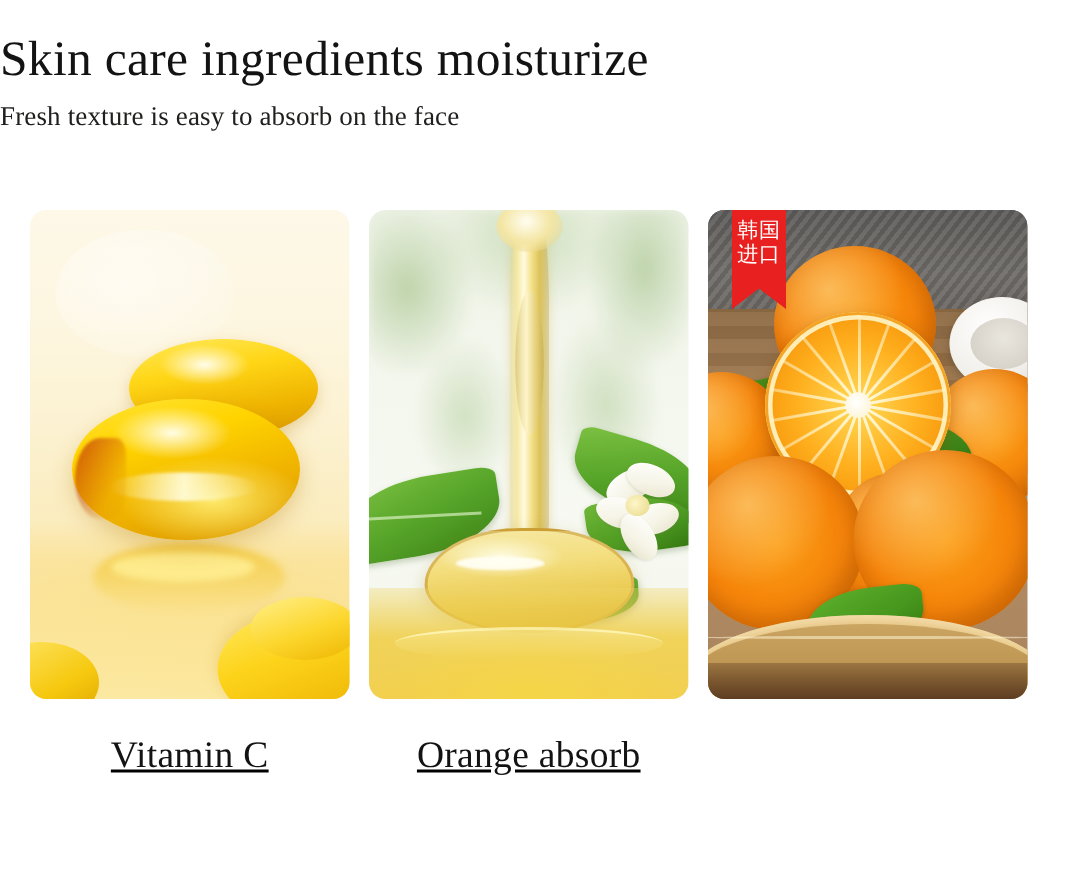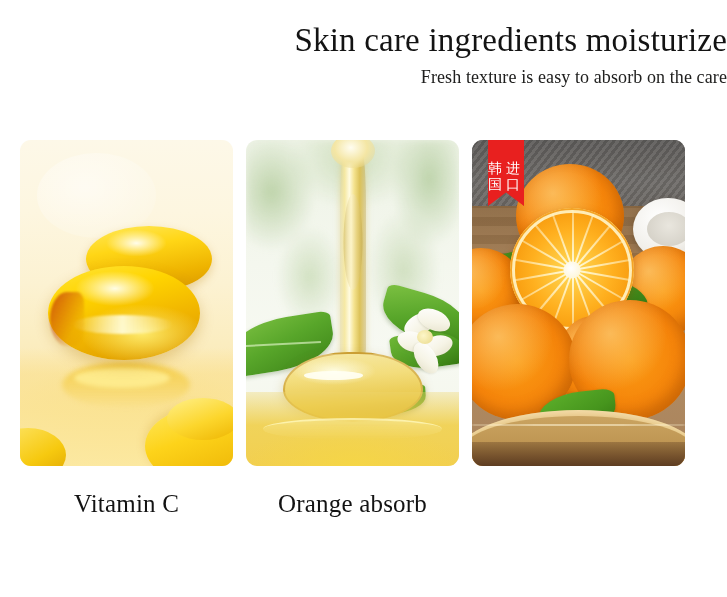--- a/index.html
+++ b/index.html
@@ -10,23 +10,22 @@
   body {
     width: 727px;
     height: 597px;
     overflow: hidden;
     font-family: "Liberation Serif", "DejaVu Serif", serif;
     position: relative;
   }
 
   
   .header {
-    text-align: right;
+    text-align: left;
     padding-top: 22px;
-    margin-left: 39px;
   }
   .title {
     font-family: "Liberation Serif", "DejaVu Serif", serif;
     font-size: 33px;
     font-weight: 400;
     color: #131313;
     letter-spacing: 0.2px;
     line-height: 1.1;
     margin: 0;
   }
@@ -532,21 +531,21 @@
   .badge {
     position: absolute;
     left: 16px;
     top: -2px;
     width: 36px;
     height: 68px;
     background: #e8201f;
     clip-path: polygon(0 0, 100% 0, 100% 100%, 50% 80%, 0 100%);
     z-index: 5;
     display: flex;
-    flex-direction: row;
+    flex-direction: column;
     align-items: center;
     padding-top: 8px;
     box-sizing: border-box;
     box-shadow: 0 1px 3px rgba(0,0,0,0.3);
   }
   .badge span {
     display: block;
     font-family: "DejaVu Sans", sans-serif;
     font-size: 14px;
     line-height: 16px;
@@ -556,38 +555,39 @@
 
   
   .caption-row {
     position: absolute;
     top: 482px;
     left: 20px;
     width: 656px;
     height: 44px;
     display: flex;
     gap: 13px;
+    text-decoration: underline;
   }
   .caption {
     width: 213px;
     flex: none;
     text-align: center;
     font-family: "Liberation Serif", "DejaVu Serif", serif;
     font-size: 25px;
     color: #131313;
     line-height: 44px;
     letter-spacing: 0.2px;
   }
 </style>
 </head>
 <body>
 
 <div class="header">
   <h1 class="title">Skin care ingredients moisturize</h1>
-  <p class="subtitle">Fresh texture is easy to absorb on the care</p>
+  <p class="subtitle">Fresh texture is easy to absorb on the face</p>
 </div>
 
 <div class="panel-row">
 
   <div class="panel p1">
     <div class="p1-gloss"></div>
     <div class="p1-table"></div>
     <div class="cap-reflect"></div>
     <div class="cap-reflect2"></div>
     <div class="cap-top"></div>

